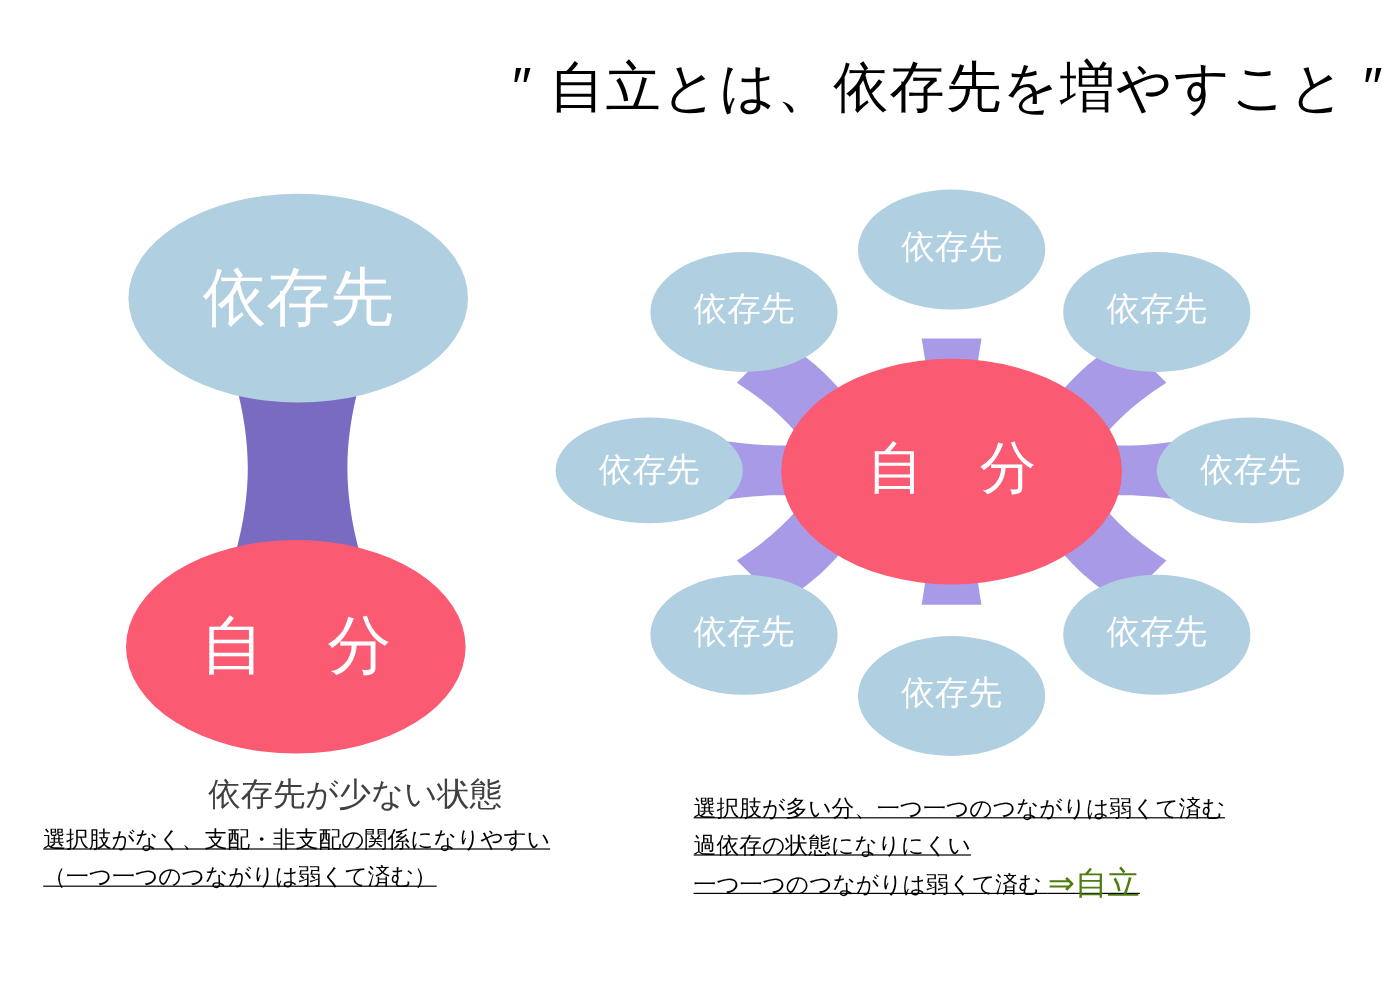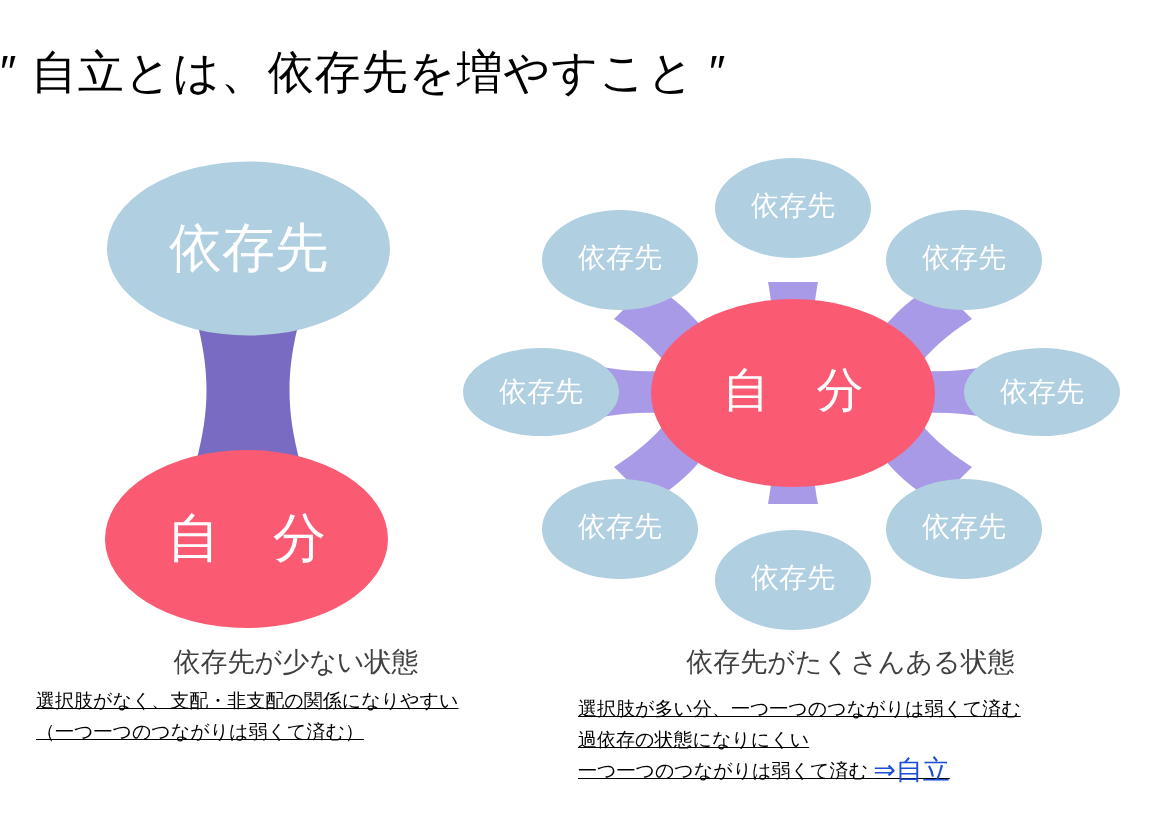--- a/index.html
+++ b/index.html
@@ -18,21 +18,21 @@
     background: #ffffff;
     overflow: hidden;
   }
 
   
   #title {
     position: absolute;
     left: 0;
     top: 44px;
     width: 1153px;
-    text-align: left;
+    text-align: right;
     font-size: 46px;
     line-height: 56px;
     letter-spacing: 0.02em;
     color: #000000;
     white-space: pre;
   }
 
   
   .diagram-svg {
     position: absolute;
@@ -71,21 +71,21 @@
     white-space: pre;
   }
   .caption-line {
     font-size: 19px;
     line-height: 31px;
     color: #000000;
     white-space: pre;
     text-decoration: underline;
   }
   .accent-text {
-    color: #1d4ed8;
+    color: #4d7c0f;
     font-size: 27px;
     vertical-align: -2px;
   }
 </style>
 </head>
 <body>
 
 <div id="page">
 
   <div id="title">″ 自立とは、依存先を増やすこと ″</div>
@@ -153,19 +153,18 @@
   <div class="node-label label-small" style="left:715px; top:556px; width:156px; height:44px;">依存先</div>
   <div class="node-label label-small" style="left:886px; top:505px; width:156px; height:44px;">依存先</div>
 
   <div class="caption-block" style="left:36px; top:645px; width:520px;">
     <div class="caption-heading">依存先が少ない状態</div>
     <div class="caption-line" style="margin-top:6px;">選択肢がなく、支配・非支配の関係になりやすい</div>
     <div class="caption-line">（一つ一つのつながりは弱くて済む）</div>
   </div>
 
   <div class="caption-block" style="left:578px; top:645px; width:545px;">
-    <div class="caption-heading">依存先がたくさんある状態</div>
     <div class="caption-line" style="margin-top:14px;">選択肢が多い分、一つ一つのつながりは弱くて済む</div>
     <div class="caption-line">過依存の状態になりにくい</div>
     <div class="caption-line"><span>一つ一つのつながりは弱くて済む </span><span class="accent-text">⇒自立</span></div>
   </div>
 
 </div>
 
 </body></html>

